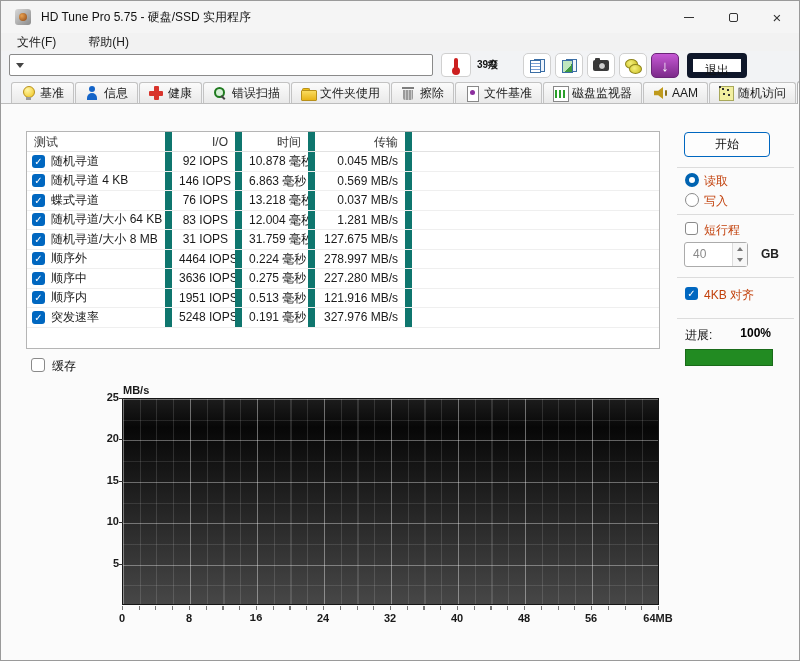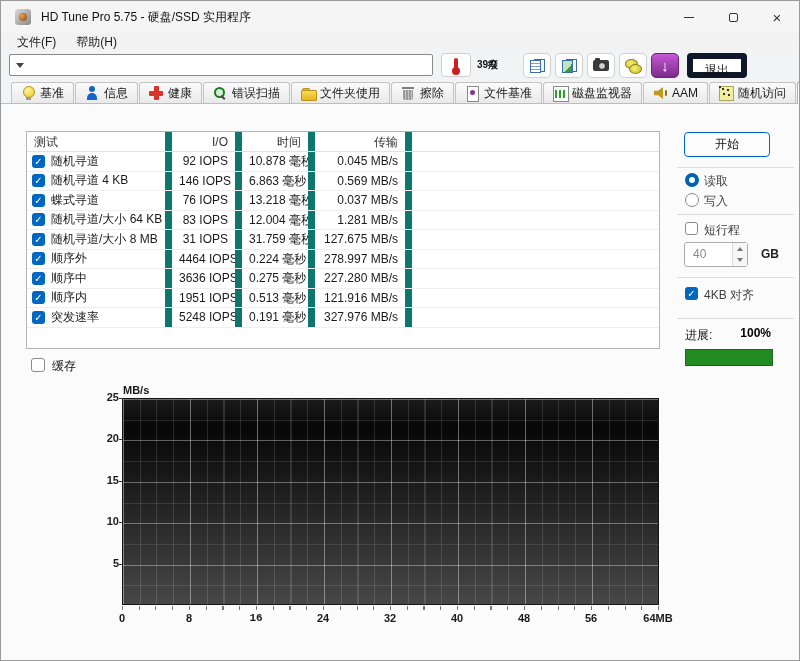--- a/index.html
+++ b/index.html
@@ -12,21 +12,21 @@
   .app-icon { width:16px; height:16px; margin:0 10px 0 14px; border-radius:3px; background:linear-gradient(135deg,#d8d8d8,#8a8a8a); position:relative; }
   .app-icon::after { content:""; position:absolute; left:4px; top:4px; width:8px; height:8px; border-radius:50%; background:radial-gradient(circle at 35% 35%, #e8a050, #8b4513); }
   .title-text { font-size:12px; color:#111; }
   .win-controls { margin-left:auto; display:flex; height:32px; }
   .winbtn { width:44px; height:32px; display:flex; align-items:center; justify-content:center; cursor:default; }
   .wc-minimize { width:10px; height:1px; background:#333; display:block; }
   .wc-maximize { width:9px; height:9px; border:1px solid #333; border-radius:2px; display:block; }
   .wc-close { font-size:15px; color:#333; line-height:1; }
 
   
-  .menubar { position:absolute; left:0; top:32px; width:100%; height:18px; background:#f2f2f2; display:flex; align-items:center; padding-left:8px; gap:4px;text-align:right; }
+  .menubar { position:absolute; left:0; top:32px; width:100%; height:18px; background:#f2f2f2; display:flex; align-items:center; padding-left:8px; gap:16px;text-align:right; }
   .menu-item { padding:1px 8px; color:#1a1a1a; }
 
   
   .toolbar { position:absolute; left:0; top:50px; width:100%; height:30px; background:#f2f3f5; display:flex; align-items:center; }
   .combo { position:absolute; left:8px; top:3px; width:424px; height:22px; background:#fff; border:1px solid #8a8a8a; border-radius:2px; display:flex; align-items:center; padding:0 6px; }
   .combo-text { flex:1; white-space:nowrap; overflow:hidden; font-size:12px; }
   .combo-arrow { width:0; height:0; border-left:4px solid transparent; border-right:4px solid transparent; border-top:5px solid #444; margin-right:2px; }
   .thermo-btn { position:absolute; left:440px; top:2px; width:30px; height:24px; background:#fff; border:1px solid #d0d0d0; border-radius:4px; }
   .thermo-glyph { position:absolute; left:12px; top:4px; width:4px; height:11px; background:#cc1f1f; border-radius:2px; }
   .thermo-glyph::after { content:""; position:absolute; left:-2px; top:9px; width:8px; height:8px; border-radius:50%; background:#cc1f1f; }
@@ -89,21 +89,21 @@
   .namecell { display:flex; align-items:center; gap:6px; padding-left:5px; }
   .cb { width:13px; height:13px; flex:0 0 13px; border-radius:3px; background:#0067c0; color:#fff; font-size:10px; line-height:13px; text-align:center; }
   .cb.off { background:#fff; border:1px solid #8a8a8a; }
 
   
   .divider { position:absolute; left:676px; width:117px; height:1px; background:#dcdcdc; }
   .start-btn { position:absolute; left:683px; top:28px; width:86px; height:25px; background:#fdfdfd; border:1px solid #0067c0; border-radius:4px; text-align:center; line-height:23px; color:#111; }
   .radio { position:absolute; left:684px; width:14px; height:14px; border-radius:50%; background:#fff; }
   .radio.sel { border:4.5px solid #0063b1; }
   .radio.unsel { border:1px solid #8a8a8a; }
-  .ctl-label { position:absolute; left:703px; font-size:12px; color:#404040; }
+  .ctl-label { position:absolute; left:703px; font-size:12px; color:#c2410c; }
   .cb-abs { position:absolute; left:684px; }
   .numinput { position:absolute; left:683px; top:138px; width:64px; height:25px; background:#fff; border:1px solid #ababab; border-radius:3px; color:#8a8a8a; line-height:23px; padding-left:8px; }
   .spinner { position:absolute; left:731px; top:139px; width:15px; height:23px; border-left:1px solid #dcdcdc; display:flex; flex-direction:column; }
   .spin { flex:1; display:flex; align-items:center; justify-content:center; background:#f7f7f7; }
   .spin.up::after { content:""; border-left:3px solid transparent; border-right:3px solid transparent; border-bottom:4px solid #777; }
   .spin.down::after { content:""; border-left:3px solid transparent; border-right:3px solid transparent; border-top:4px solid #777; }
   .gb-label { position:absolute; left:760px; top:143px; font-weight:700; color:#222; }
   .progress-label { position:absolute; left:684px; top:223px; color:#111; }
   .progress-pct { position:absolute; left:710px; top:222px; width:60px; text-align:right; font-weight:bold; color:#000; }
   .progress-bar { position:absolute; left:684px; top:245px; width:88px; height:17px; border:1px solid #1a6b1a; }

